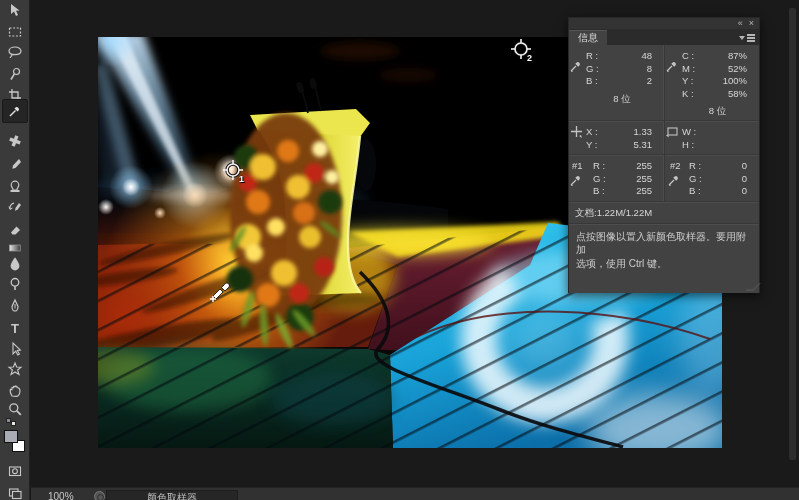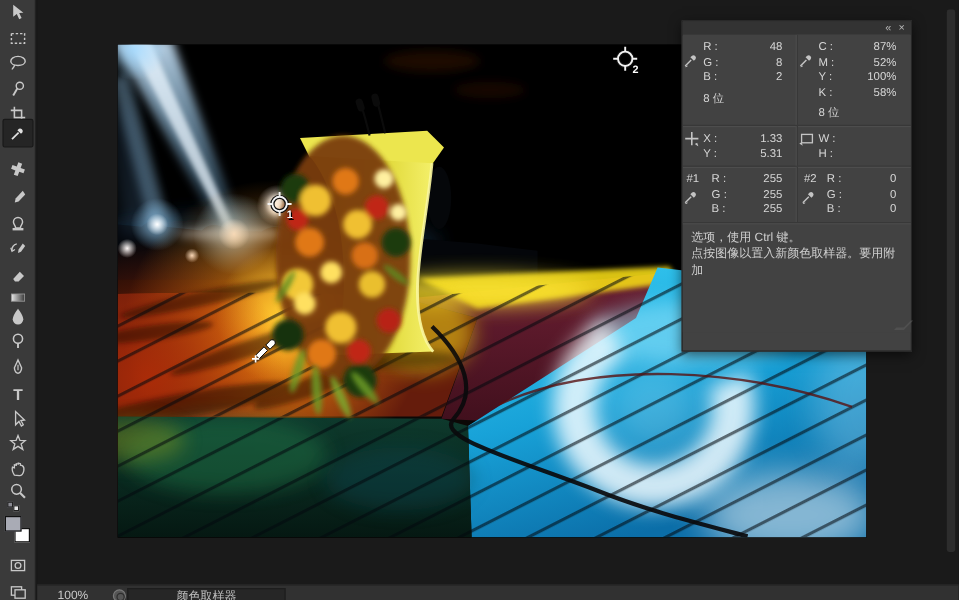--- a/index.html
+++ b/index.html
@@ -53,21 +53,21 @@
   #panel-body { position:relative; height:248px; background:#424242; }
   .sect { display:flex; border-bottom:1px solid #383838; box-shadow:0 1px 0 #4d4d4d; }
   .col { width:50%; padding:5px 6px 3px 5px; position:relative; }
   .col + .col { border-left:1px solid #383838; box-shadow:-1px 0 0 #4d4d4d; }
   .rowline { display:flex; line-height:12.5px; }
   .rowline .lbl { width:26px; text-align:left; }
   .rowline .val { margin-left:auto; text-align:right; padding-right:6px; }
   .withicon { padding-left:17px; position:relative; }
   .pico { position:absolute; left:1px; top:14px; width:13px; height:13px; }
   .pico2 { position:absolute; left:1px; top:4px; width:13px; height:13px; }
-  .depth { margin-top:5px; line-height:12px; }
+  .depth { margin-top:5px; line-height:12px;text-align:center; }
   .sampler-id { position:absolute; left:3px; top:5px; }
   .sampler-pad { padding-left:24px; }
   #doc-row { padding:4px 6px; line-height:13px; border-bottom:1px solid #383838;
              box-shadow:0 1px 0 #4d4d4d; }
   #hint { padding:6px 7px; line-height:13.5px; font-size:10px; color:#cfcfcf; }
   #grip { position:absolute; right:2px; bottom:2px; width:8px; height:8px;
           border-right:2px solid #5a5a5a; border-bottom:2px solid #5a5a5a;
           transform:skew(-45deg) ; opacity:.6; }
 
   
@@ -431,20 +431,29 @@
       <span style="position:absolute;left:429px;top:16px;color:#fff;font-size:9px;font-weight:bold;text-shadow:0 0 2px #000,1px 1px 0 #000;">2</span>
     </div>
     <div id="right-strip"></div>
   </div>
 
   <div id="info-panel">
     <div id="panel-header">
       <span class="hbtn">«</span>
       <span class="hbtn">×</span>
     </div>
+    <div id="panel-tabs">
+      <div id="tab-info">
+          <span>信息</span>
+        </div>
+      <div id="panel-menu">
+          <span class="tri"></span>
+          <span class="bars"></span>
+        </div>
+    </div>
     <div id="panel-body">
 
       <div class="sect">
         <div class="col withicon">
           <svg class="pico" viewBox="0 0 13 13">
               <path d="M1,12 L6,7" stroke="#c4c4c4" stroke-width="1.2"></path>
               <path d="M5.3,4.8 L8.2,7.7 L9.6,6.3 A2.1,2.1 0 0 0 6.7,3.4 Z" fill="#c4c4c4"></path>
               <path d="M1,13 l2,-1" stroke="#c4c4c4" stroke-width=".8"></path>
             </svg>
           <div class="rowline">
@@ -554,24 +563,25 @@
               <span class="lbl">G :</span>
               <span class="val">0</span>
             </div>
           <div class="rowline">
               <span class="lbl">B :</span>
               <span class="val">0</span>
             </div>
         </div>
       </div>
 
+      <div id="doc-row">文档:1.22M/1.22M</div>
 
       <div id="hint">
+        <div>点按图像以置入新颜色取样器。要用附加</div>
         <div>选项，使用 Ctrl 键。</div>
-        <div>点按图像以置入新颜色取样器。要用附加</div>
       </div>
       <div id="grip"></div>
     </div>
   </div>
 
   <div id="statusbar">
     <span id="zoom-field">100%</span>
     <span id="status-icon"></span>
     <span id="tool-field">颜色取样器</span>
     <svg id="cursor-arrow" width="10" height="12" style="position:absolute;left:196px;top:4px;">

